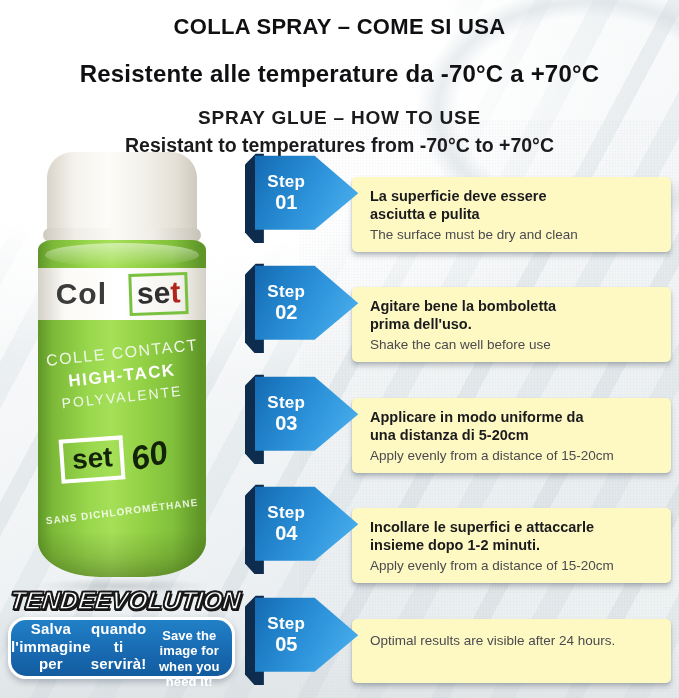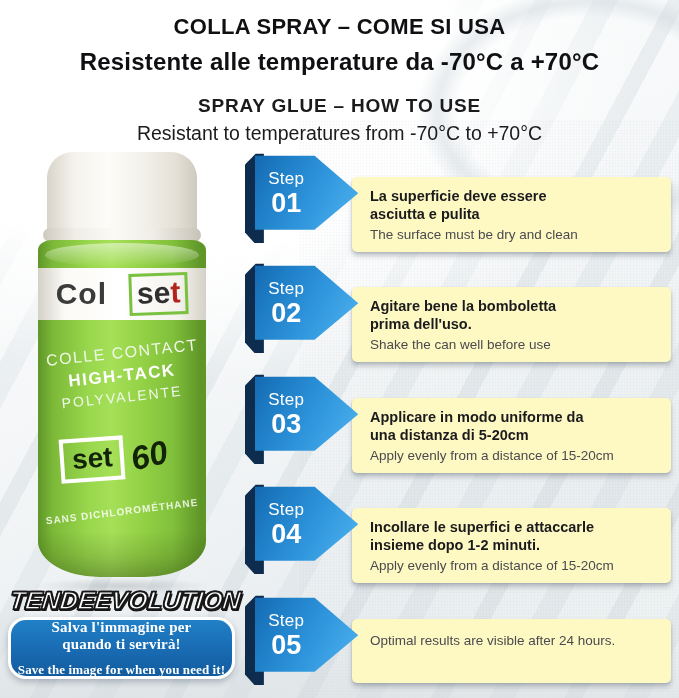--- a/index.html
+++ b/index.html
@@ -18,23 +18,23 @@
       repeating-linear-gradient(0deg, rgba(150,168,178,.08) 0 1px, transparent 1px 3px),
       repeating-linear-gradient(90deg, rgba(150,168,178,.08) 0 1px, transparent 1px 3px);}
   .bg-curve{position:absolute;width:420px;height:300px;right:-120px;top:-40px;border-radius:50%;
     background:radial-gradient(closest-side, rgba(255,255,255,0) 62%, rgba(205,214,220,.45) 72%, rgba(255,255,255,0) 82%);}
   .bg-floor{position:absolute;left:0;right:0;bottom:0;height:90px;
     background:linear-gradient(180deg, rgba(255,255,255,0) 0%, rgba(210,216,220,.45) 100%);}
 
   
   .header{position:absolute;top:14px;left:0;width:679px;text-align:center;color:#101013;}
   .t1{font-size:22px;font-weight:800;letter-spacing:.3px;}
-  .t2{font-size:24px;font-weight:800;margin-top:8px;letter-spacing:.2px;}
+  .t2{font-size:24px;font-weight:800;margin-top:20px;letter-spacing:.2px;}
   .t3{font-size:19px;font-weight:600;margin-top:19px;letter-spacing:.8px;color:#1b1b1d;}
-  .t4{font-size:19.5px;font-weight:400;margin-top:5px;color:#1b1b1d;}
+  .t4{font-size:19.5px;font-weight:700;margin-top:5px;color:#1b1b1d;}
 
   
   .can{position:absolute;left:38px;top:150px;width:168px;height:440px;}
   .cap{position:absolute;left:9px;top:2px;width:150px;height:82px;
     background:linear-gradient(90deg,#d9d4ca 0%,#f4f2ec 18%,#fdfcf9 40%,#f3f1ea 64%,#e4e0d6 86%,#cfcabf 100%);
     border-radius:26px 26px 4px 4px;}
   .cap-rim{position:absolute;left:5px;top:78px;width:158px;height:14px;border-radius:7px;
     background:linear-gradient(90deg,#cfcabf 0%,#efede6 20%,#fbfaf6 45%,#efede6 70%,#c8c3b8 100%);}
   .can-body{position:absolute;left:0;top:90px;width:168px;height:337px;overflow:hidden;
     border-radius:14px 14px 62px 62px / 10px 10px 36px 36px;
@@ -64,41 +64,41 @@
     background:radial-gradient(closest-side, rgba(80,90,95,.22), rgba(0,0,0,0));}
 
   
   .brand{position:absolute;left:10px;top:586px;width:228px;text-align:center;
     font-size:25px;font-weight:800;font-style:italic;color:#ffffff;transform:skewX(-6deg);
     -webkit-text-stroke:1.6px #171717;
     text-shadow:2px 2px 0 #171717,-1px -1px 0 #171717,1px -1px 0 #171717,-1px 1px 0 #171717,0 2px 0 #171717;}
   .cta{position:absolute;left:8px;top:617px;width:227px;height:62px;box-sizing:border-box;
     background:linear-gradient(180deg,#2180c7 0%, #1767ae 65%, #125c9e 100%);
     border:3px solid #ffffff;border-radius:18px;box-shadow:0 3px 6px rgba(40,60,80,.3);
-    color:#fff;text-align:center;display:flex;flex-direction:column;justify-content:center;line-height:1.18;font-family:Liberation Serif, serif;}
+    color:#fff;text-align:center;display:flex;justify-content:center;line-height:1.18;}
   .cta-l1,.cta-l2{font-size:15px;font-weight:800;letter-spacing:.2px;}
   .cta-l3{font-size:13px;font-weight:700;margin-top:8px;letter-spacing:.1px;}
 
   
   .step-row{position:absolute;left:245px;width:426px;height:100px;}
   .card{position:absolute;left:107px;top:27px;width:319px;box-sizing:border-box;min-height:64px;
     background:#fef9c3;border-radius:5px;padding:10px 12px 10px 18px;
     box-shadow:0 4px 5px rgba(105,115,125,.38), 0 1px 2px rgba(105,115,125,.25);}
   .card-title{font-size:14.5px;font-weight:700;color:#1b1b1e;line-height:1.25;white-space:pre-line;}
   .card-sub{font-size:13.5px;font-weight:400;color:#4a4a4f;margin-top:4px;}
   .arrow{position:absolute;left:0;top:0;width:118px;height:96px;}
   .arrow-back{position:absolute;inset:0;background:#0e2c4e;
     clip-path:polygon(0 15%, 9% 4%, 16% 4%, 16% 97%, 8% 97%, 0 86%);}
   .arrow-front{position:absolute;inset:0;
     background:linear-gradient(118deg,#1262a8 0%, #1e7ec6 28%, #2f95dc 55%, #45aae9 80%, #5ab8f0 100%);
     clip-path:polygon(8.5% 6%, 59% 6%, 96% 45%, 59% 83%, 8.5% 83%);}
   .arrow-text{position:absolute;left:8%;top:6%;width:54%;height:77%;
     display:flex;flex-direction:column;align-items:center;justify-content:center;color:#fff;}
-  .arrow-step{font-size:17px;font-weight:400;letter-spacing:.3px;}
-  .arrow-num{font-size:27px;font-weight:800;line-height:1.05;}
+  .arrow-step{font-size:17px;font-weight:700;letter-spacing:.3px;}
+  .arrow-num{font-size:20px;font-weight:800;line-height:1.05;}
   .row-0{top:150px;} .row-1{top:260px;} .row-2{top:371px;} .row-3{top:481px;} .row-4{top:592px;}
 </style>
 </head>
 <body>
 
 <div class="stage">
 
   <div class="bg-texture"></div>
   <div class="bg-weave"></div>
   <div class="bg-curve"></div>

